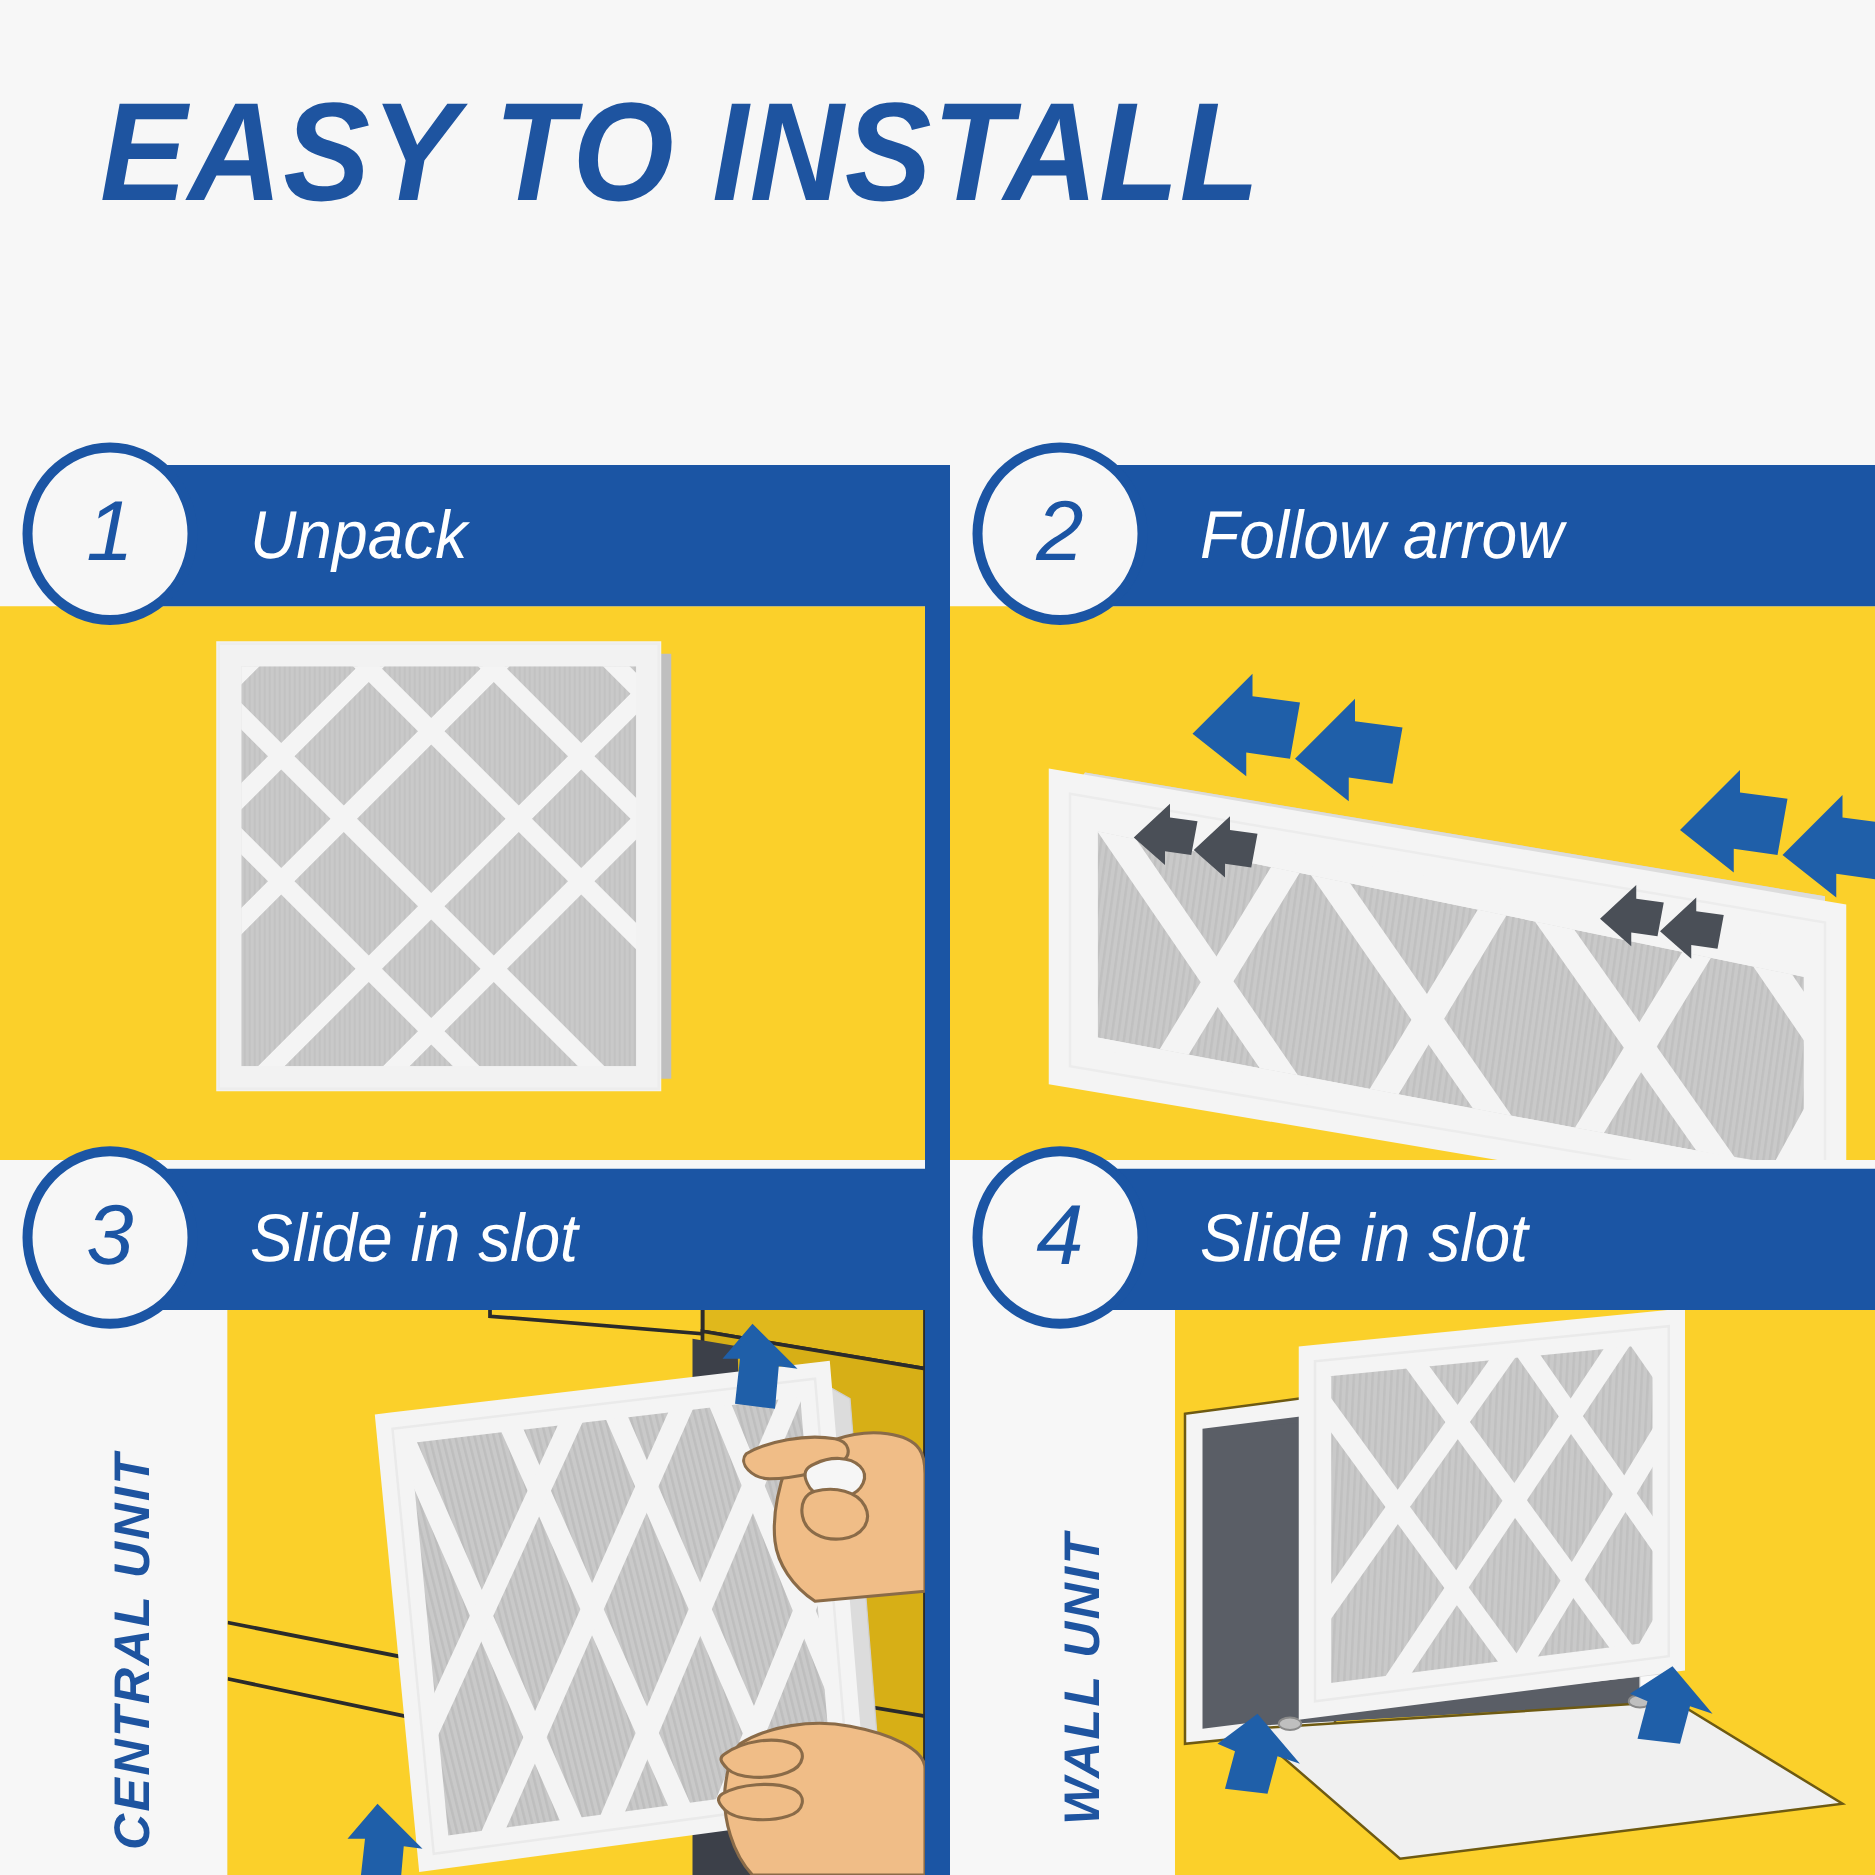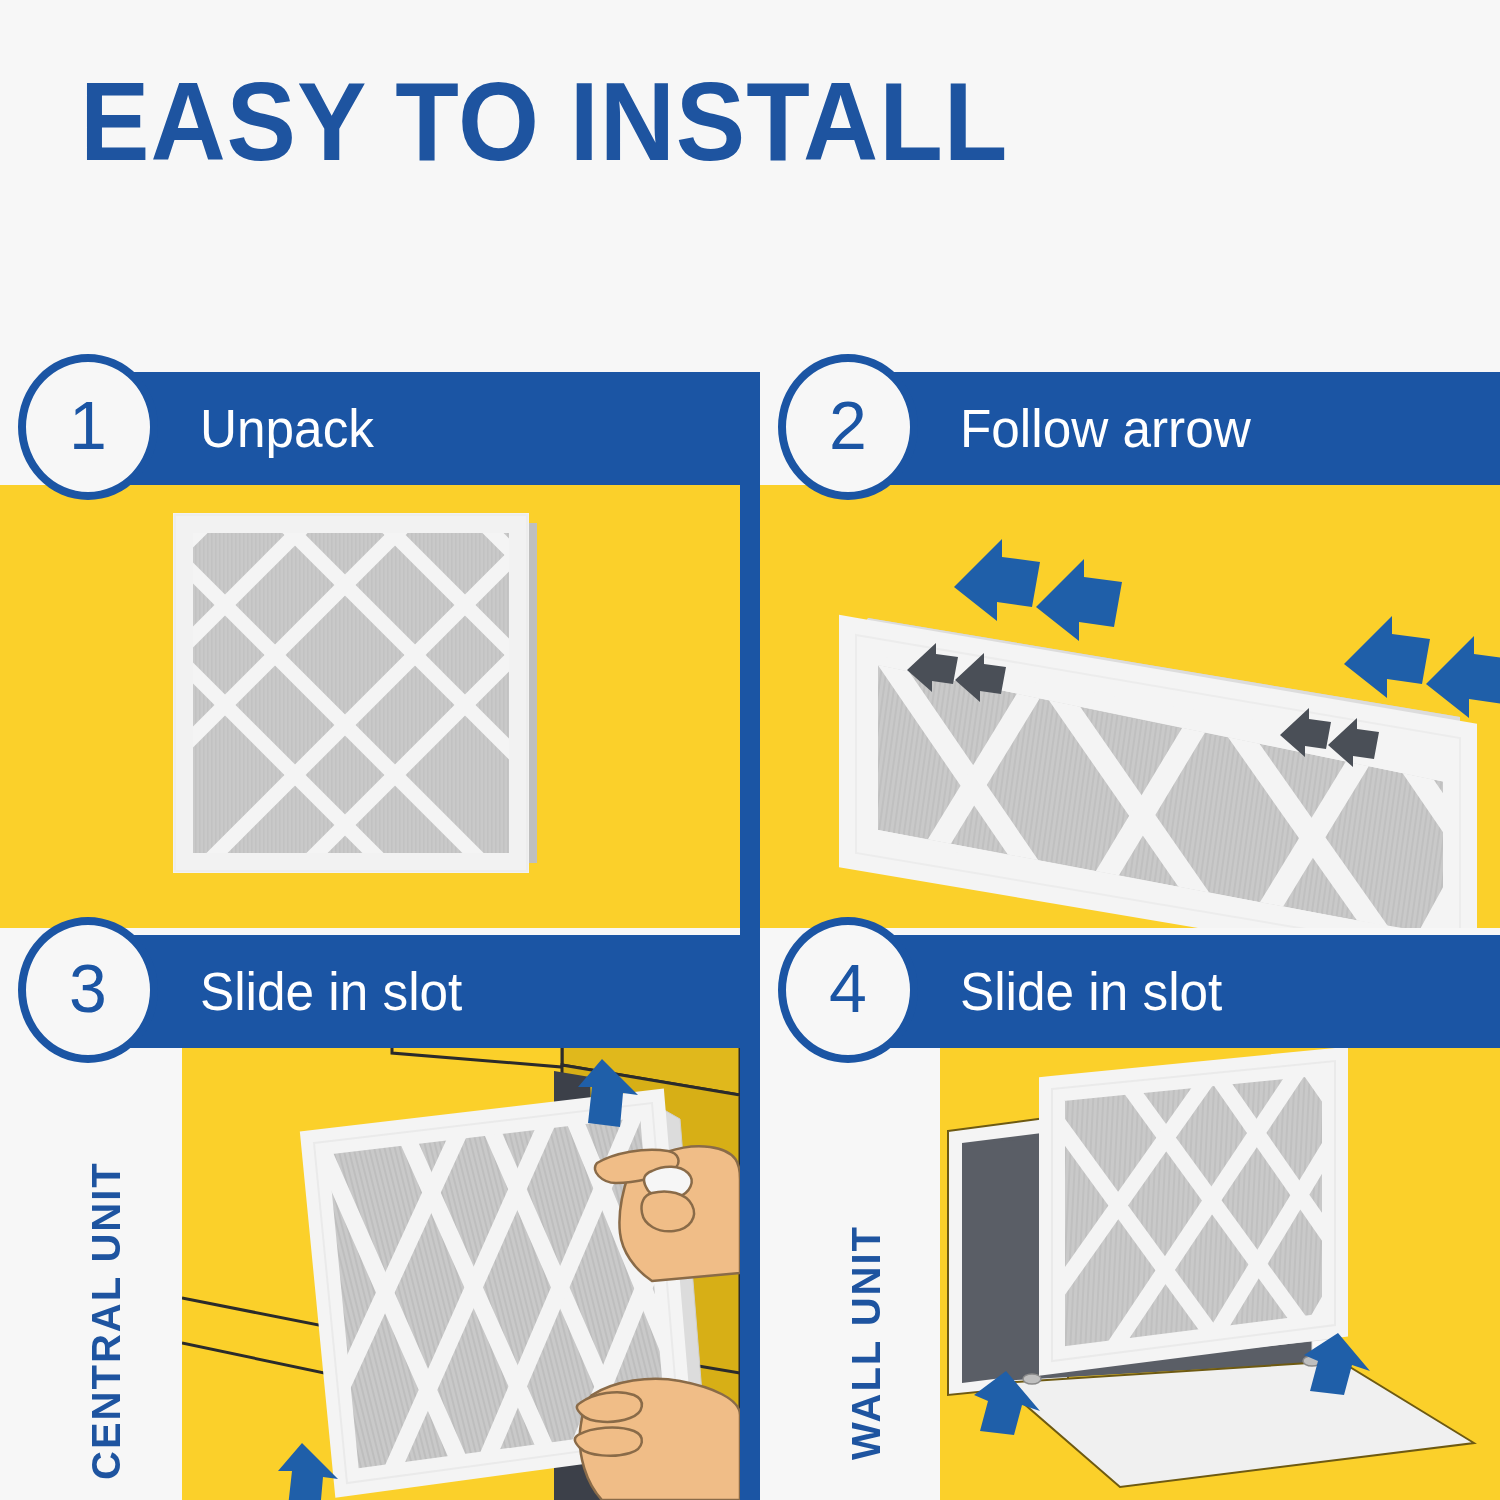--- a/index.html
+++ b/index.html
@@ -2,21 +2,21 @@
 <html><head>
 <meta charset="utf-8">
 <style>
   * { margin:0; padding:0; box-sizing:border-box; }
   html, body {
     width:1500px; height:1500px;
     background:#F7F7F7;
     font-family:"Liberation Sans", sans-serif;
     overflow:hidden;
   }
-  #root { position:relative; width:1500px; height:1500px; background:#F7F7F7; }
+  #root { position:relative; width:1500px; height:1500px; background:#F7F7F7;font-style:italic; }
 
   
   .title {
     position:absolute;
     left:80px; top:66px;
     font-size:112px;
     line-height:1.0;
     font-weight:700;
     letter-spacing:1px;
     color:#1E54A0;

